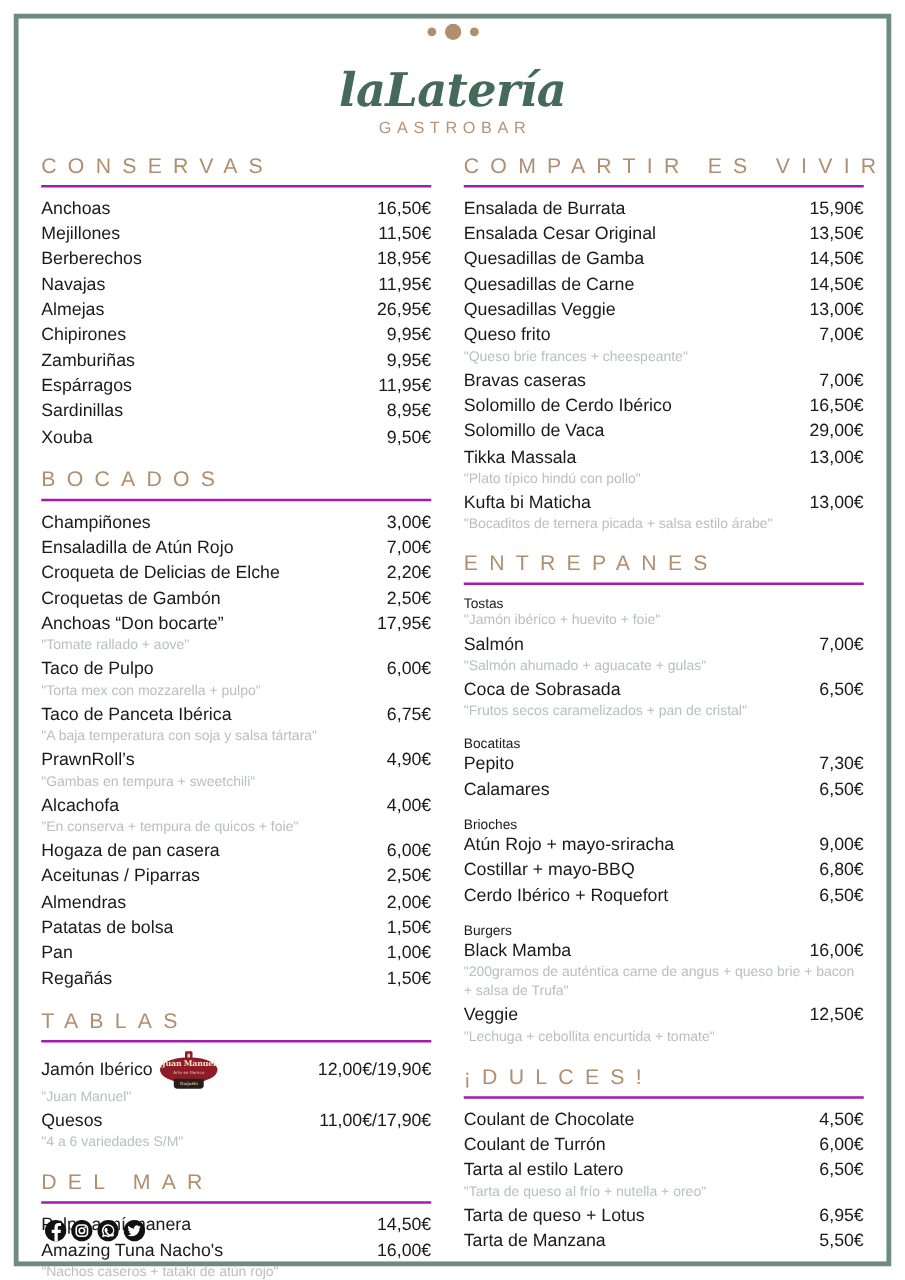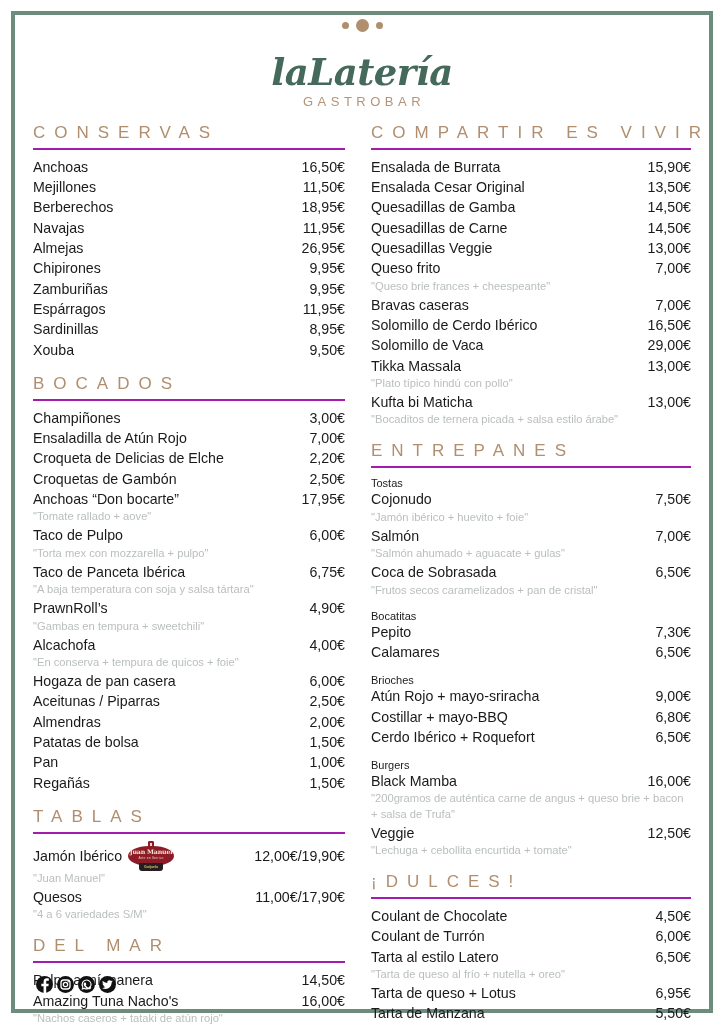--- a/index.html
+++ b/index.html
@@ -440,24 +440,20 @@
             <span class="price">13,00€</span>
           </div>
           <div class="desc">"Plato típico hindú con pollo"</div>
           <div class="row">
             <span class="name">Kufta bi Maticha</span>
             <span class="price">13,00€</span>
           </div>
           <div class="desc">"Bocaditos de ternera picada + salsa estilo árabe"</div>
           <div class="sec-head">ENTREPANES</div>
           <div class="sub-head tight">Tostas</div>
-          <div class="row">
-            <span class="name">Cojonudo</span>
-            <span class="price">7,50€</span>
-          </div>
           <div class="desc">"Jamón ibérico + huevito + foie"</div>
           <div class="row">
             <span class="name">Salmón</span>
             <span class="price">7,00€</span>
           </div>
           <div class="desc">"Salmón ahumado + aguacate + gulas"</div>
           <div class="row">
             <span class="name">Coca de Sobrasada</span>
             <span class="price">6,50€</span>
           </div>

